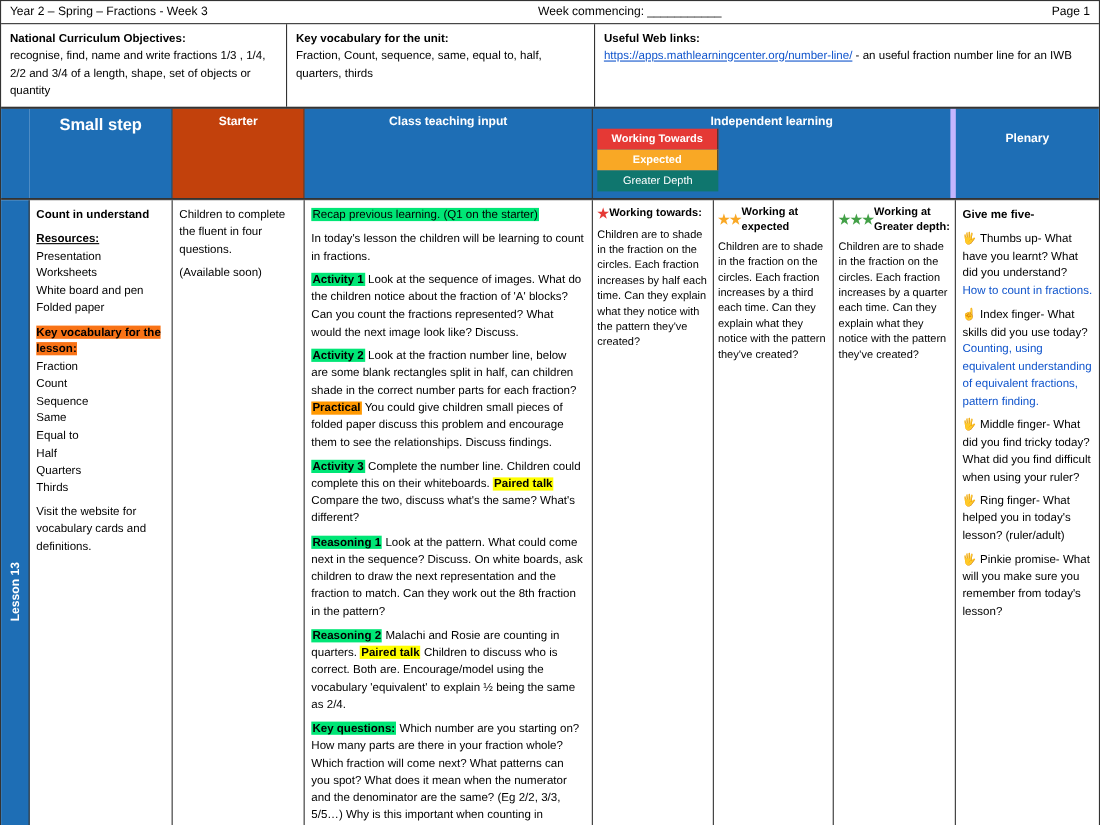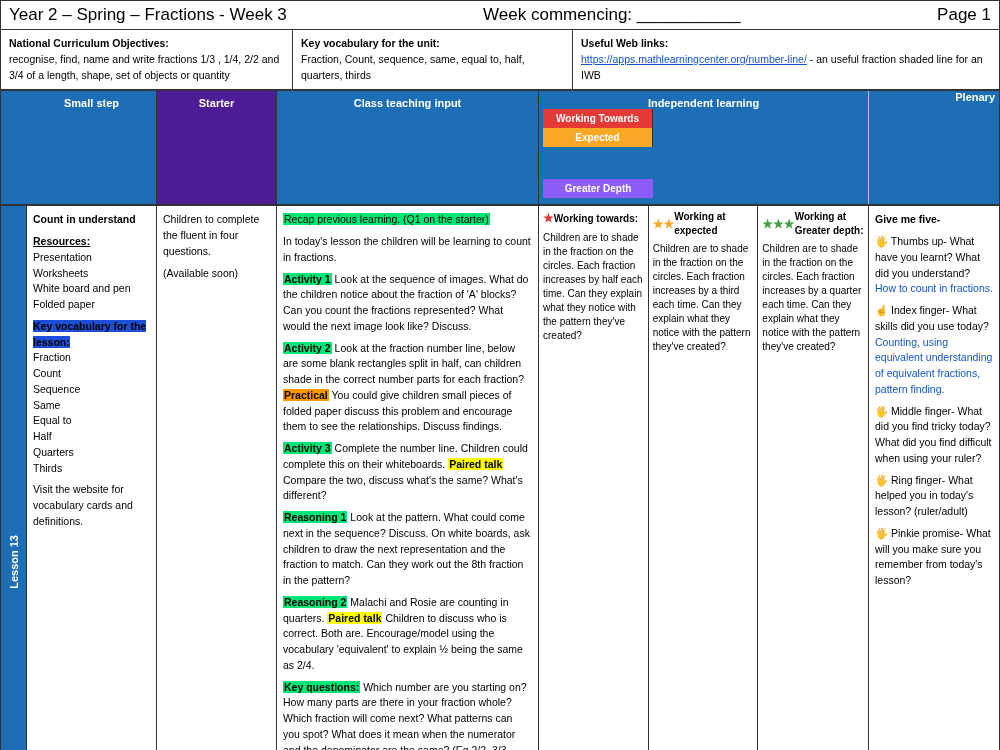--- a/index.html
+++ b/index.html
@@ -18,37 +18,37 @@
       display: flex;
       flex-direction: column;
     }
 
     
     .header {
       display: flex;
       justify-content: space-between;
       padding: 4px 8px;
       border-bottom: 1px solid #333;
-      font-size: 17px;
+      font-size: 11px;
     }
 
     
     .top-info {
       display: flex;
       border-bottom: 2px solid #333;
     }
     .top-info-col {
       padding: 6px 8px;
       font-size: 10.5px;
       line-height: 1.5;
     }
     .top-info-col:not(:last-child) {
       border-right: 1px solid #333;
     }
-    .top-info-col:nth-child(1) { width: 292px; }
+    .top-info-col:nth-child(1) { width: 260px; }
     .top-info-col:nth-child(2) { width: 280px; }
     .top-info-col:nth-child(3) { flex: 1; }
 
     .link-text {
       color: #1155cc;
       text-decoration: underline;
     }
 
     
     .col-headers {
@@ -59,26 +59,26 @@
       width: 26px;
       background: #1e6eb5;
     }
     .col-header-smallstep {
       width: 130px;
       background: #1e6eb5;
       color: white;
       text-align: center;
       padding: 6px 4px;
       font-weight: bold;
-      font-size: 11px;
+      font-size: 15px;
       border-right: 1px solid #333;
     }
     .col-header-starter {
       width: 120px;
-      background: #4c1d95;
+      background: #c2410c;
       color: white;
       text-align: center;
       padding: 6px 4px;
       font-weight: bold;
       font-size: 11px;
       border-right: 1px solid #333;
     }
     .col-header-teaching {
       flex: 1;
       background: #1e6eb5;
@@ -90,28 +90,28 @@
       border-right: 1px solid #333;
     }
     .col-header-independent {
       width: 330px;
       background: #1e6eb5;
       color: white;
       text-align: center;
       padding: 6px 4px;
       font-weight: bold;
       font-size: 11px;
-      border-right: 1px solid #c4b5fd;
+      border-right: 5px solid #c4b5fd;
     }
     .col-header-plenary {
       width: 130px;
       background: #1e6eb5;
       color: white;
-      text-align: right;
-      padding: 0 4px;
+      text-align: center;
+      padding: 21px 4px;
       font-weight: bold;
       font-size: 11px;
     }
 
     
     .independent-subheaders {
       display: flex;
       flex-direction: column;
     }
     .sub-header-wt {
@@ -129,27 +129,26 @@
       background: #f9a825;
       color: white;
       text-align: center;
       padding: 4px 2px;
       font-weight: bold;
       font-size: 10px;
       border-right: 1px solid #333;
     }
     .sub-header-gd {
       width: 110px;
-      background: #8b5cf6;
+      background: #0f766e;
       color: white;
       text-align: center;
       padding: 4px 2px;
-      font-weight: bold;
-      font-size: 10px;
-      margin-top: 32px;
+      font-weight: normal;
+      font-size: 10px;
     }
 
     
     .main-row {
       display: flex;
       flex: 1;
       border-top: 1px solid #333;
     }
 
     .lesson-sidebar {
@@ -240,21 +239,21 @@
     }
     .highlight-yellow {
       background-color: #ffff00;
       padding: 0 1px;
     }
     .underline { text-decoration: underline; }
     .bold { font-weight: bold; }
     .blue-text { color: #1155cc; }
 
     .key-vocab {
-      background-color: #1d4ed8;
+      background-color: #f97316;
       font-weight: bold;
     }
 
     .indep-wt-header {
       display: flex;
       align-items: center;
       font-weight: bold;
       font-size: 10px;
       margin-bottom: 4px;
     }
@@ -282,21 +281,21 @@
       <span class="bold">National Curriculum Objectives:</span><br>
       <span>recognise, find, name and write fractions 1/3 , 1/4, 2/2 and 3/4 of a length, shape, set of objects or quantity</span>
     </div>
     <div class="top-info-col">
       <span class="bold">Key vocabulary for the unit:</span><br>
       <span>Fraction, Count, sequence, same, equal to, half, quarters, thirds</span>
     </div>
     <div class="top-info-col">
       <span class="bold">Useful Web links:</span><br>
       <a href="#" class="link-text">https://apps.mathlearningcenter.org/number-line/</a>
-      <span> - an useful fraction shaded line for an IWB</span>
+      <span> - an useful fraction number line for an IWB</span>
     </div>
   </div>
 
   <div class="col-headers">
     <div class="lesson-label-cell"></div>
     <div class="col-header-smallstep">Small step</div>
     <div class="col-header-starter">Starter</div>
     <div class="col-header-teaching">Class teaching input</div>
     <div class="col-header-independent">
       <div>Independent learning</div>

